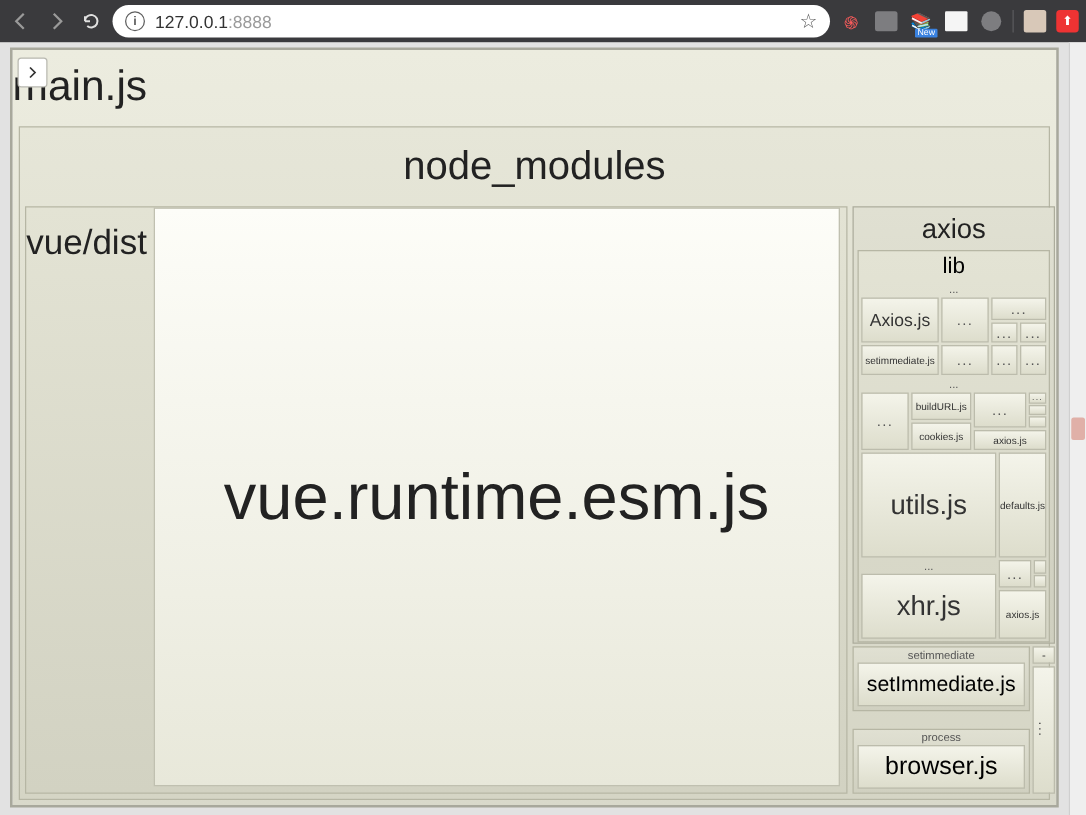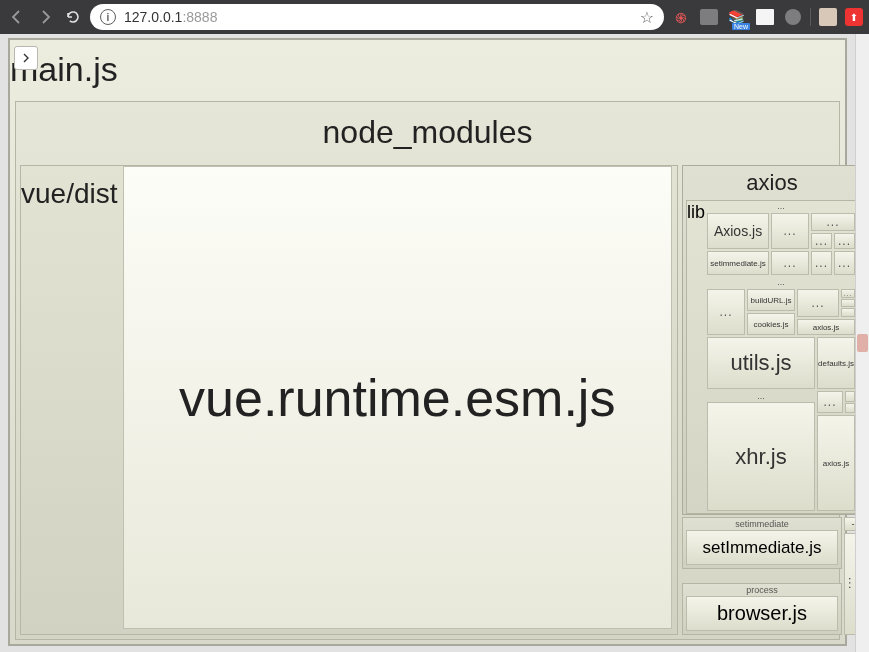--- a/index.html
+++ b/index.html
@@ -179,21 +179,21 @@
     height: 350px;
     display: flex; flex-direction: column;
   }
   .axios-title { text-align: center; font-size: 22px; padding: 4px 0; color: #222; }
 
   .lib-box {
     border: 1px solid #b6b6a4;
     background: linear-gradient(#e3e3d4, #d5d5c5);
     margin: 0 3px;
     flex: 1;
-    display: flex; flex-direction: row;
+    display: flex; flex-direction: column; align-items: center;
   }
   .lib-title { text-align: center; font-size: 18px; padding: 1px 0 3px; }
 
   
   .cell {
     border: 1px solid #bcbcac;
     background: linear-gradient(#f4f4ea, #ddddcc);
     display: flex; align-items: center; justify-content: center;
     color: #333;
     overflow: hidden;
@@ -373,21 +373,21 @@
                           <div class="cell" style="flex:1;"></div>
                           <div class="cell" style="flex:1;"></div>
                         </div>
                       </div>
                       <div class="cell small-txt" style="flex:1;">
                           <span>axios.js</span>
                         </div>
                     </div>
                   </div>
 
-                  <div class="row" style="height:52px; gap:2px;">
+                  <div class="row" style="height:84px; gap:2px;">
                     <div class="cell xl-txt" style="flex:0 0 108px;">
                         <span>utils.js</span>
                       </div>
                     <div class="cell small-txt" style="flex:1;">
                         <span>defaults.js</span>
                       </div>
                   </div>
 
                   <div class="row" style="flex:1; gap:2px;">
                     <div class="col" style="flex:0 0 108px; gap:1px;">

